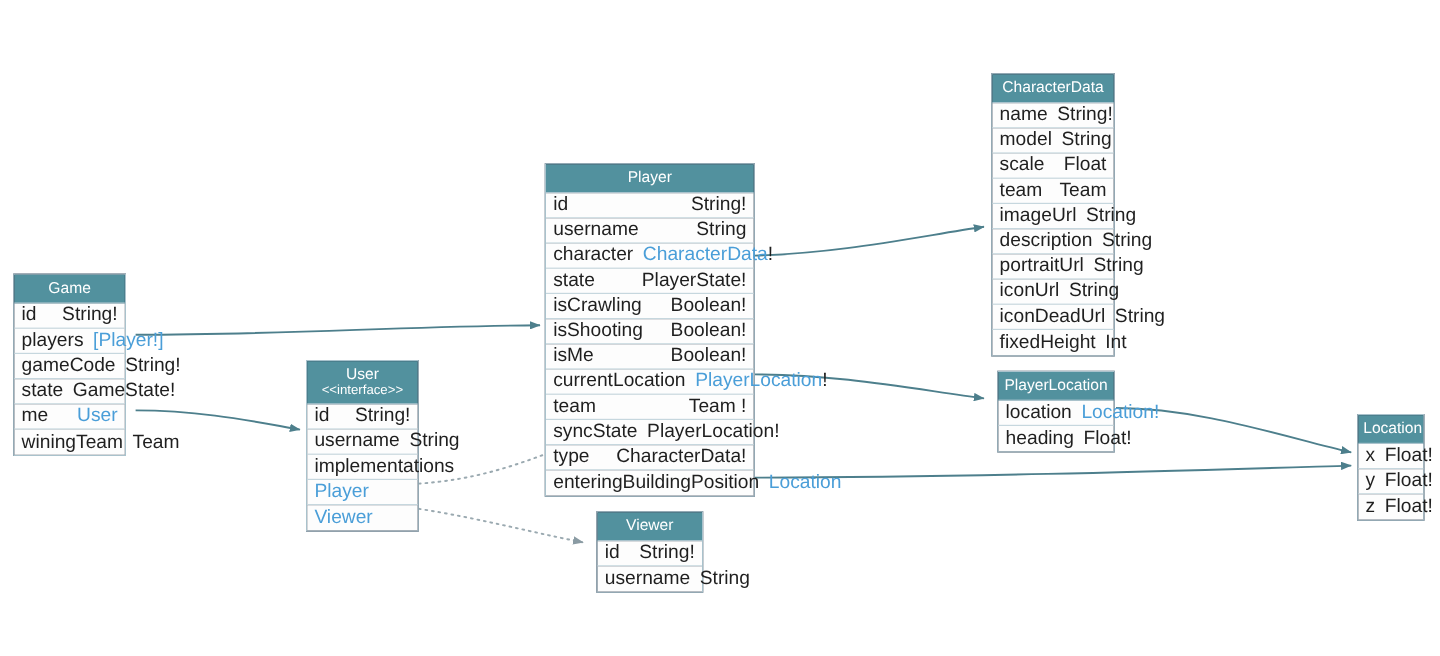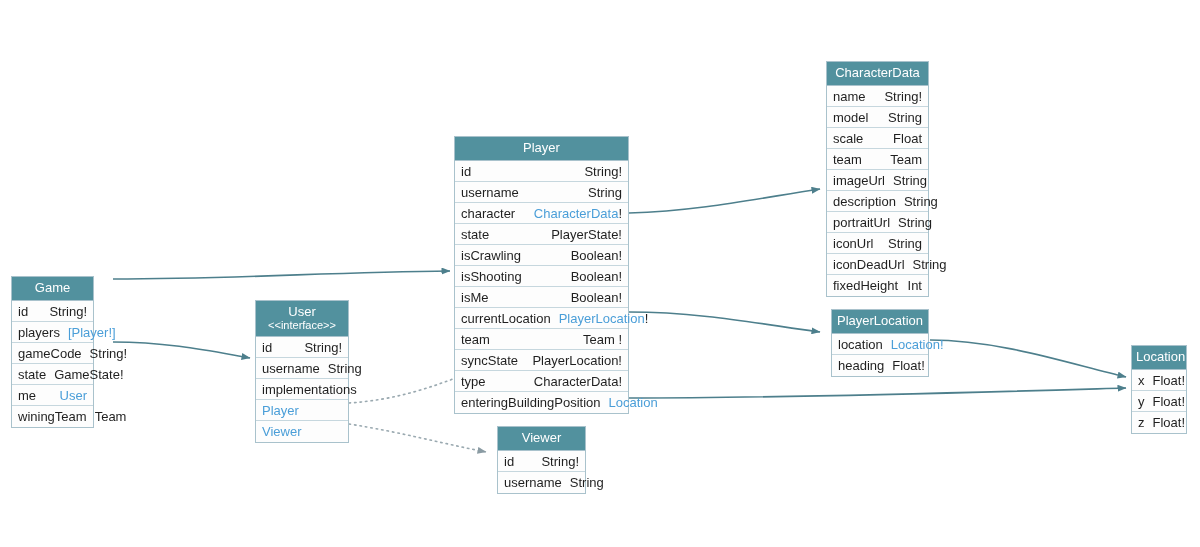--- a/index.html
+++ b/index.html
@@ -45,21 +45,21 @@
     font-size: 11px;
     line-height: 12px;
   }
   .entity .row {
     display: flex;
     align-items: center;
     justify-content: space-between;
     box-sizing: border-box;
     border-bottom: 1px solid #c6d7de;
     padding: 0 6px;
-    font-size: 13px;
+    font-size: 16px;
     color: #1f1f1f;
     height: 21px;
     white-space: nowrap;
     background: #fdfdfd;
   }
   .entity .row:last-child {
     border-bottom: none;
   }
   .entity .row .fname {
     text-align: left;
@@ -106,21 +106,21 @@
 
     <path d="M629,213 C 700,211 760,198 820,189" fill="none" stroke="#4d7f8c" stroke-width="1.6" marker-end="url(#arw)"></path>
 
     <path d="M629,312 C 700,312 760,324 820,332" fill="none" stroke="#4d7f8c" stroke-width="1.6" marker-end="url(#arw)"></path>
 
     <path d="M629,398 C 800,398 990,392 1126,388" fill="none" stroke="#4d7f8c" stroke-width="1.6" marker-end="url(#arw)"></path>
 
     <path d="M930,340 C 1000,340 1070,364 1126,377" fill="none" stroke="#4d7f8c" stroke-width="1.6" marker-end="url(#arw)"></path>
   </svg>
 
-  <div class="entity" style="left:11px; top:228px; width:83px;margin-top:48px;">
+  <div class="entity" style="left:11px; top:228px; width:94px;">
     <div class="hdr">
       <span>Game</span>
     </div>
     <div class="row">
       <span class="fname">id</span>
       <span class="ftype">String!</span>
     </div>
     <div class="row">
       <span class="fname">players</span>
       <span class="ftype link">[Player!]</span>

